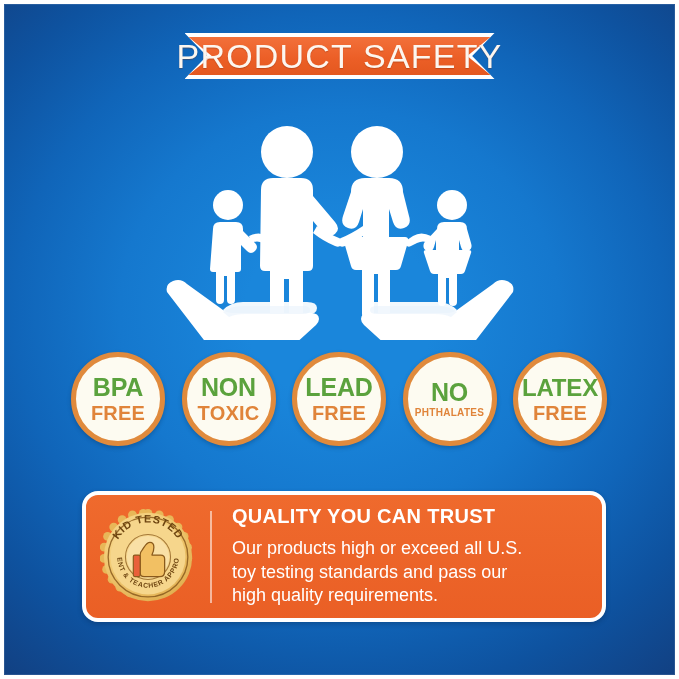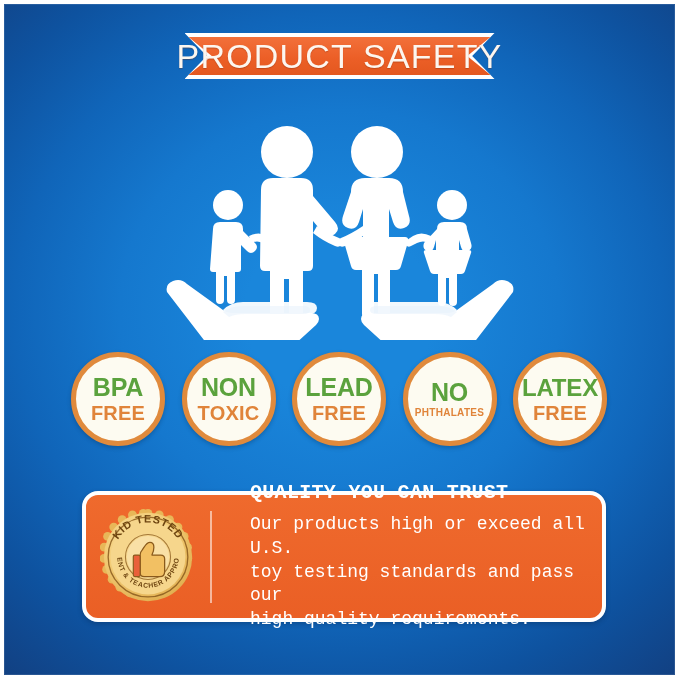--- a/index.html
+++ b/index.html
@@ -157,24 +157,23 @@
     flex: 0 0 auto;
   }
   .seal { width: 96px; height: 96px; display: block; }
   .panel-divider {
     width: 2px;
     height: 92px;
     background: rgba(255,255,255,0.55);
     flex: 0 0 auto;
   }
   .trust-text {
-    padding-left: 38px;
+    padding-left: 20px;
     padding-right: 12px;
     color: #ffffff;
-    font-family: Liberation Mono, monospace;
   }
   .trust-title {
     font-size: 20px;
     font-weight: bold;
     letter-spacing: 0.3px;
     margin-bottom: 9px;
   }
   .trust-body {
     font-size: 18px;
     line-height: 1.33;

